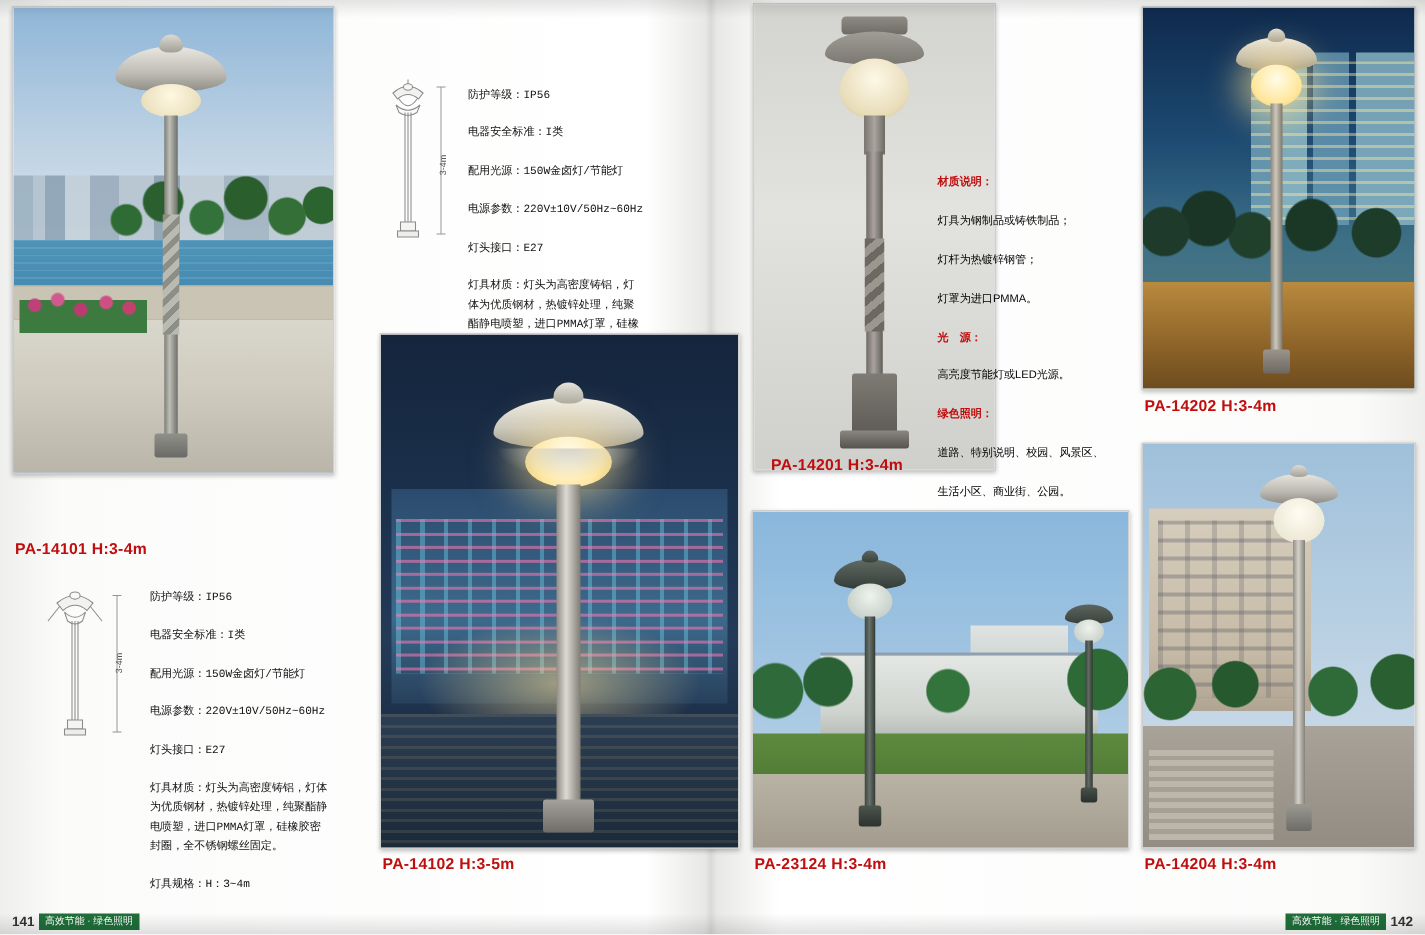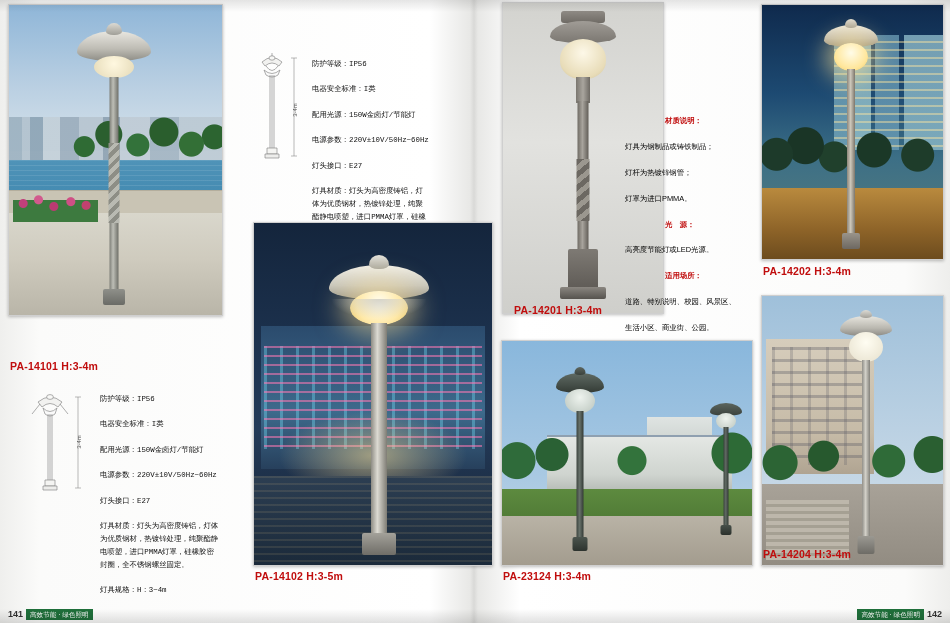--- a/index.html
+++ b/index.html
@@ -274,21 +274,21 @@
     color: #111;
     white-space: pre-line;
     font-family: Liberation Mono, monospace;
   }
   .desc {
     position: absolute;
     font-size: 7.4px;
     line-height: 1.75;
     white-space: pre-line;
   }
-  .desc .hdr { color: #c00d0d; font-weight: bold; margin-left: 40px; }
+  .desc .hdr { color: #c00d0d; font-weight: bold; }
 
   
   .folio {
     position: absolute;
     bottom: 4px;
     font-size: 9px;
     color: #333;
     font-weight: bold;
   }
   .folio-strip {
@@ -447,21 +447,21 @@
   </div>
   <div class="caption" style="left:514px; top:304px;">PA-14201 H:3-4m</div>
 
   <div class="desc" style="left:625px; top:102px; width:135px;">
     <span class="hdr">材质说明：</span><br>
     <span>灯具为钢制品或铸铁制品；</span><br>
     <span>灯杆为热镀锌钢管；</span><br>
     <span>灯罩为进口PMMA。</span><br>
     <span class="hdr">光　源：</span><br>
     <span>高亮度节能灯或LED光源。</span><br>
-    <span class="hdr">适用场所：</span><br>
+    <span class="hdr">绿色照明：</span><br>
     <span>道路、特别说明、校园、风景区、</span><br>
     <span>生活小区、商业街、公园。</span><br>
     <span class="hdr">特别说明：</span><br>
     <span>基础由本厂外协提供图纸制作，</span><br>
     <span>安装时必须保证灯体安全接地。</span>
   </div>
 
   <div class="photo ph3" style="left:761px; top:4px; width:181px; height:254px;">
     <div class="sky"></div>
     <div class="towers"></div>
@@ -528,21 +528,21 @@
       <div class="shade" style="top:0px; width:12px; height:8px;
                   background:linear-gradient(to bottom,#dddbd4,#a3a19a);"></div>
       <div class="shade" style="top:22px; width:34px; height:30px; border-radius:50%;
                   background:radial-gradient(circle at 50% 35%,#fffdf2,#e6e0cc);"></div>
       <div class="pole" style="top:50px; width:8px; height:180px;
                   background:linear-gradient(to right,#918f88,#d3d1c9 45%,#83817a);"></div>
       <div class="base" style="top:226px; width:17px; height:18px;
                   background:linear-gradient(to bottom,#9b9992,#6e6c66);"></div>
     </div>
   </div>
-  <div class="caption" style="left:763px; top:548px;">PA-14204 H:3-4m</div>
+  <div class="caption" style="left:763px; top:570px;">PA-14204 H:3-4m</div>
 
   <div class="folio" style="left:8px;">141</div>
   <div class="folio-strip" style="left:26px;">高效节能 · 绿色照明</div>
 
   <div class="folio" style="right:8px;">142</div>
   <div class="folio-strip" style="right:26px;">高效节能 · 绿色照明</div>
 
   <div class="shadow-top"></div>
   <div class="shadow-bottom"></div>
 </div>

